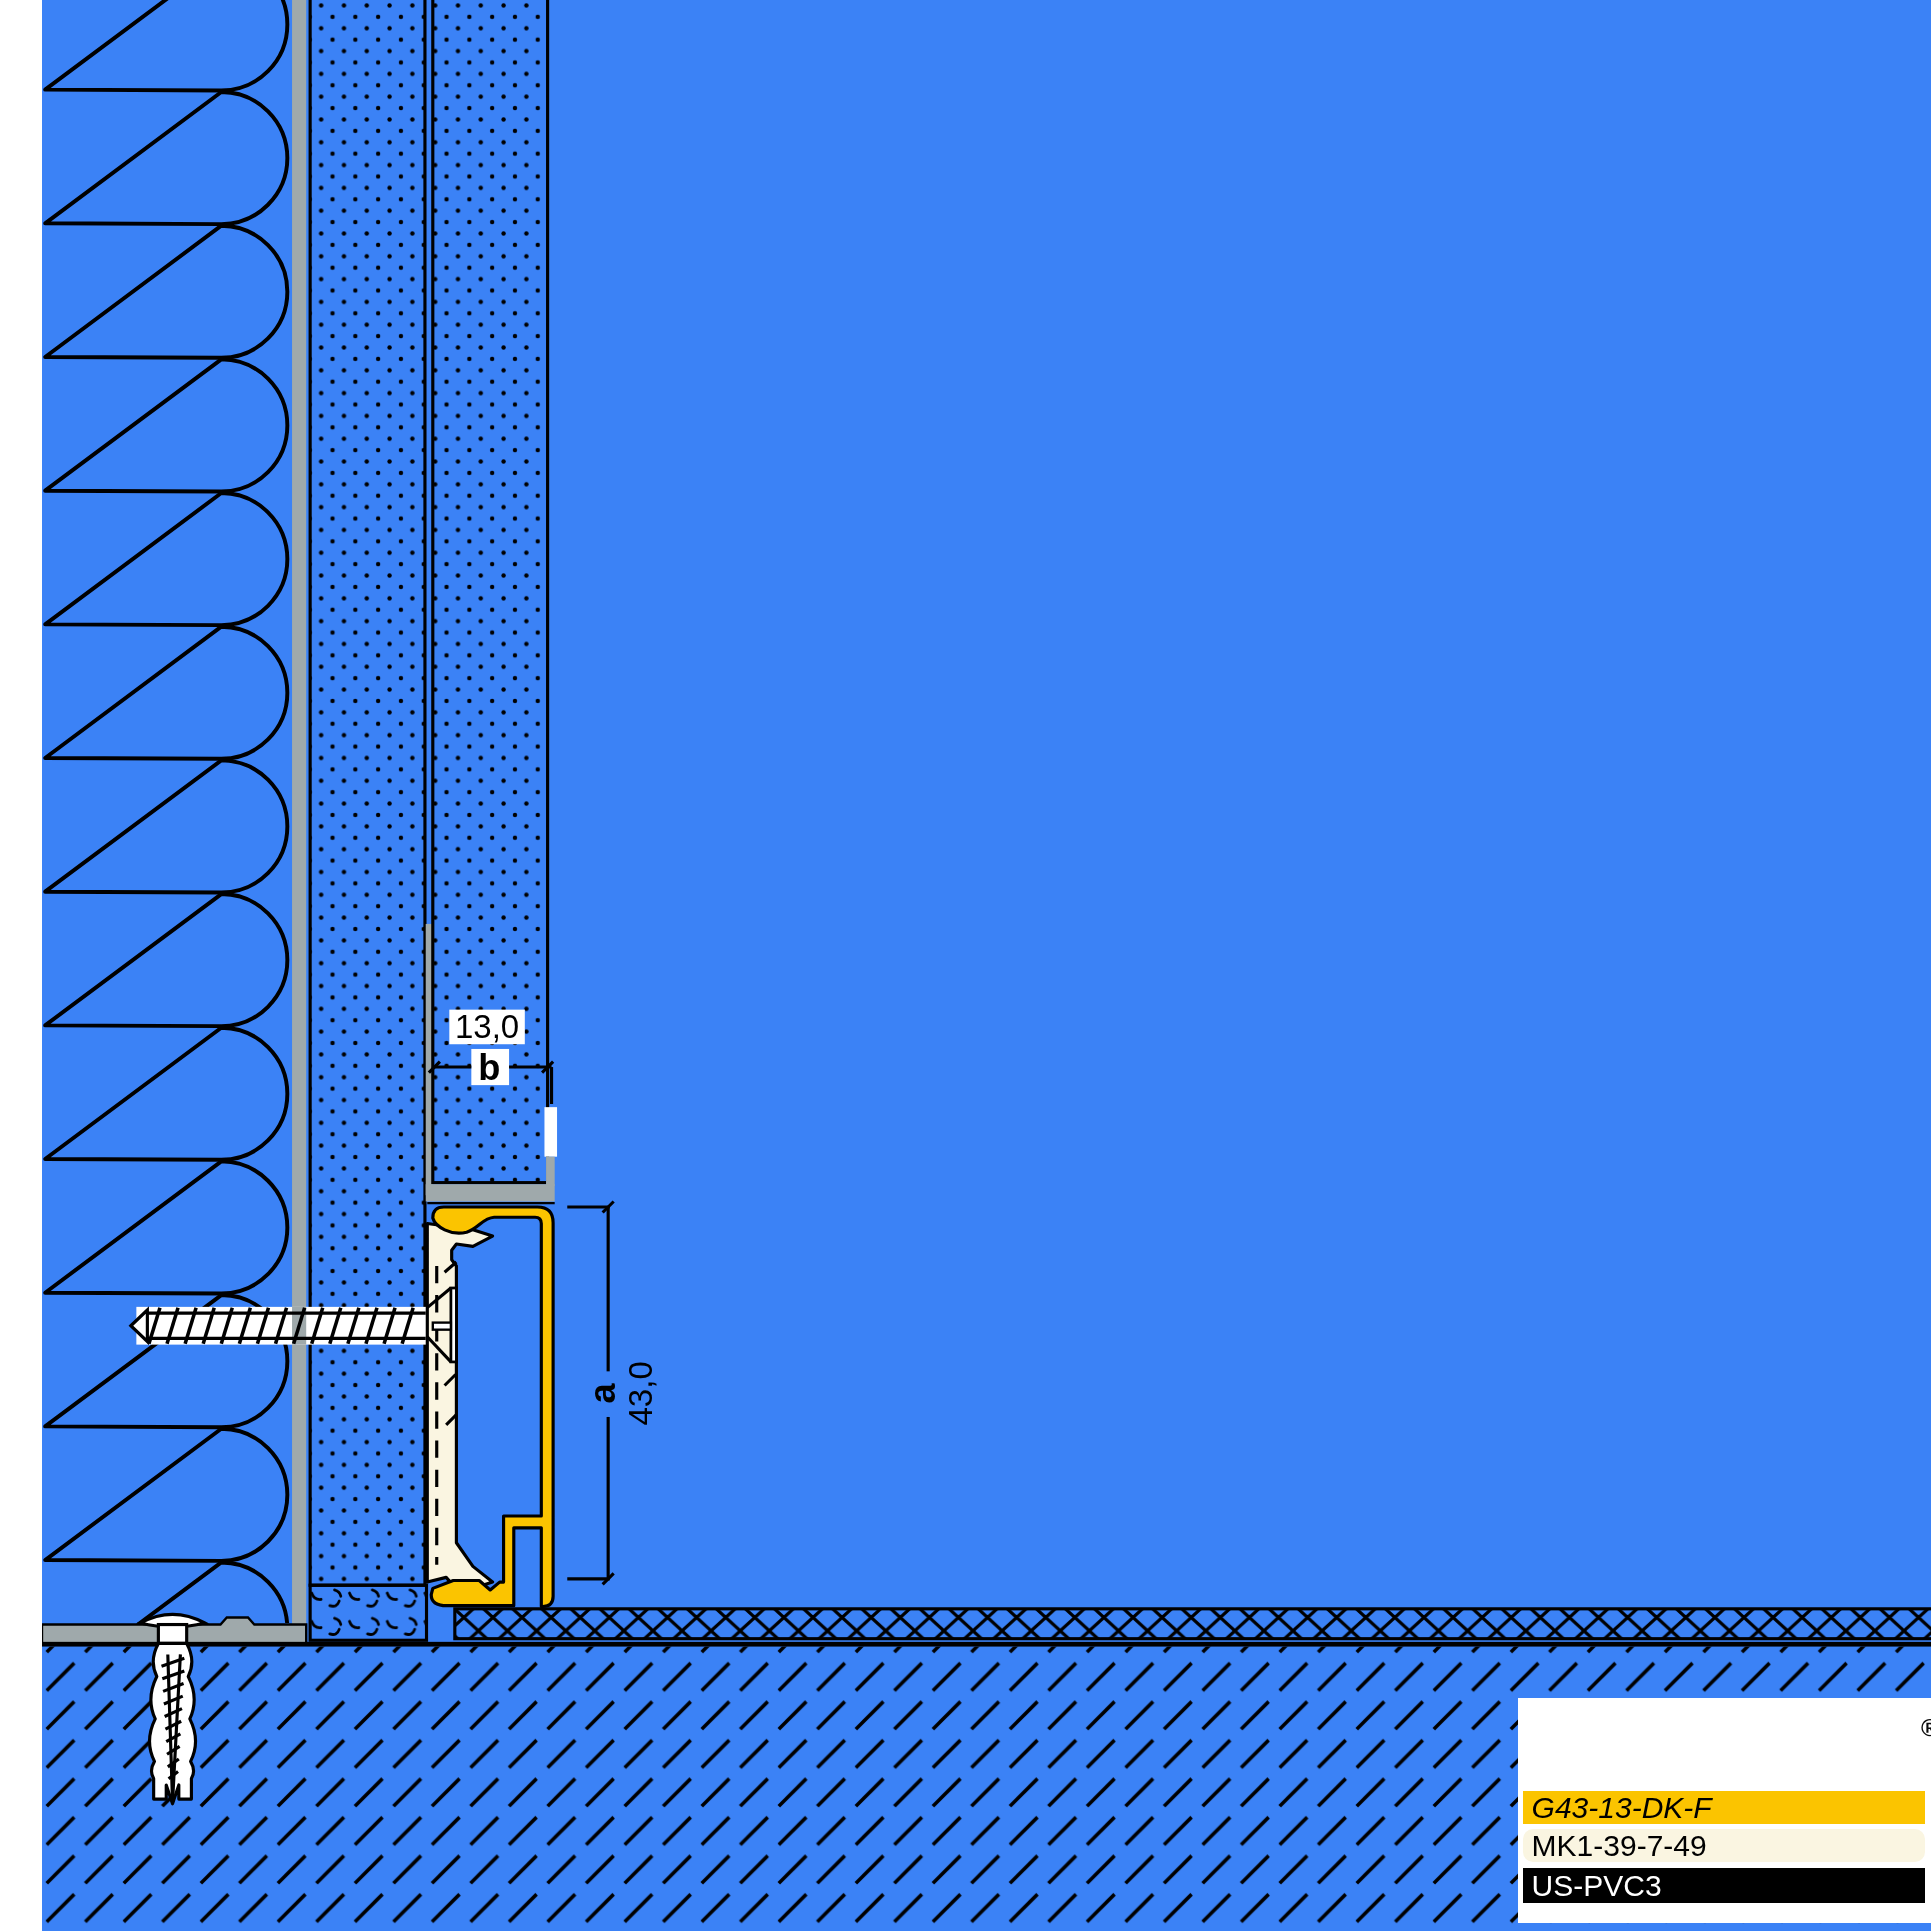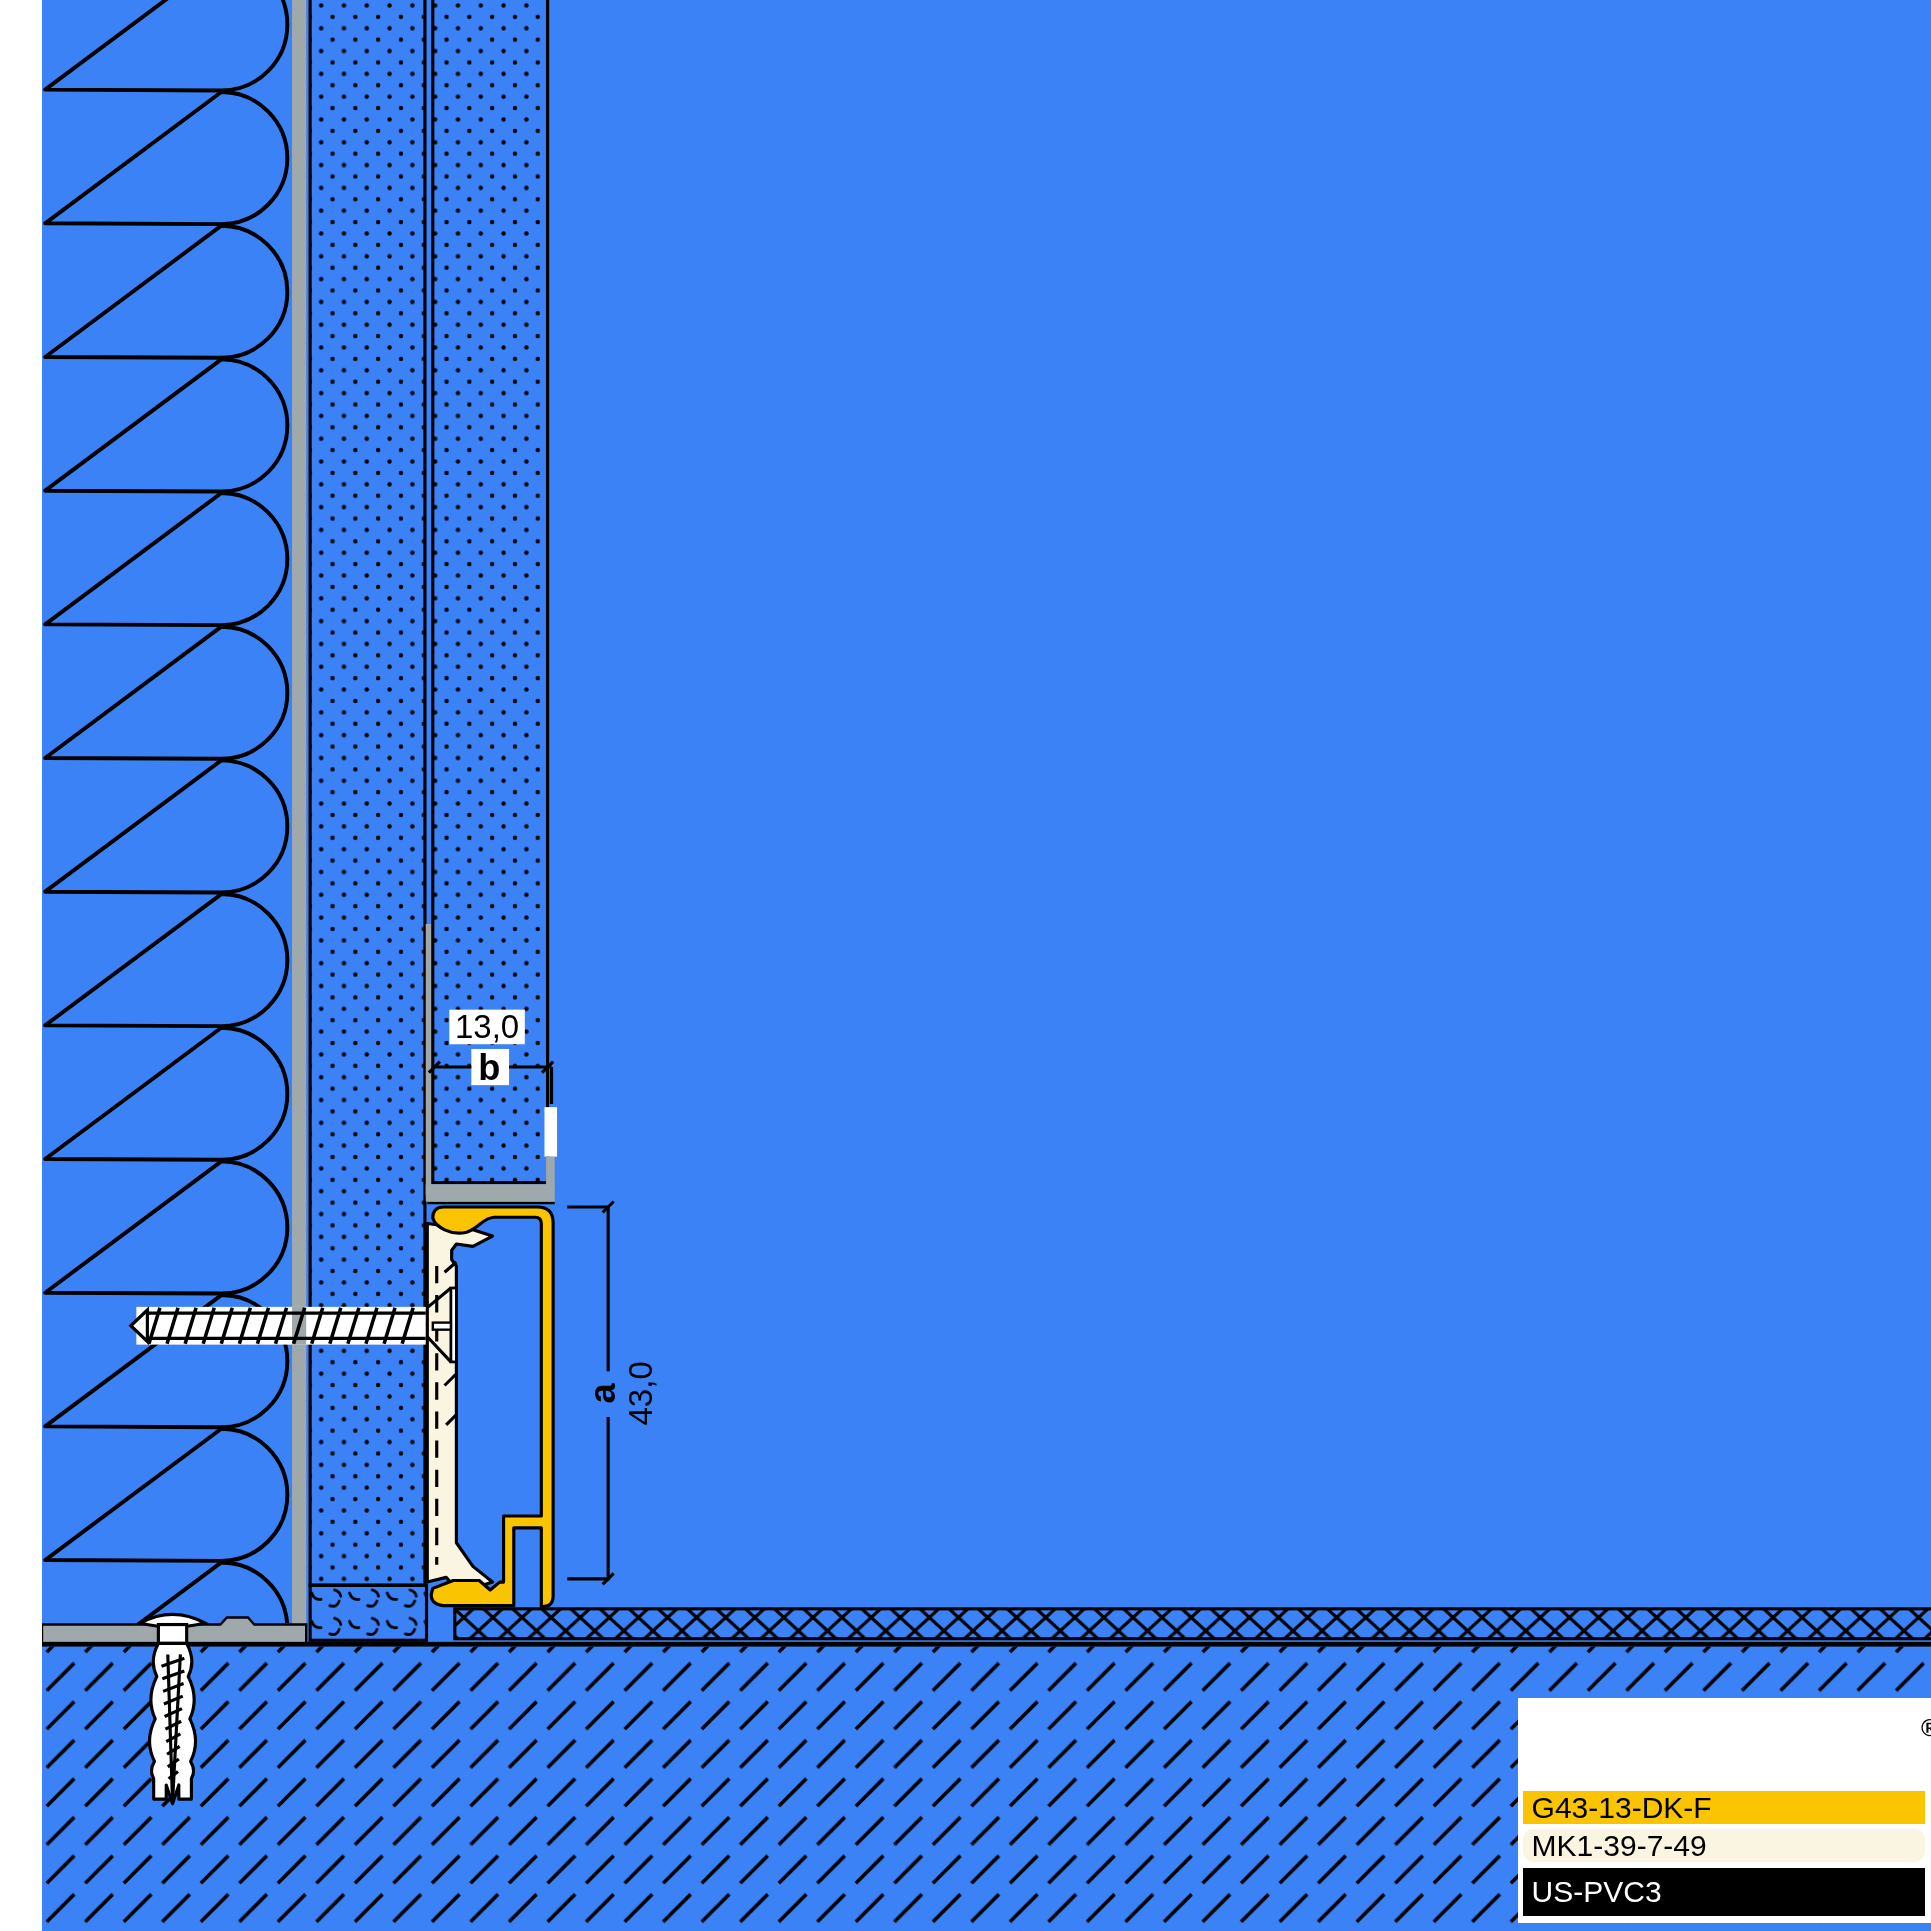--- a/index.html
+++ b/index.html
@@ -5,23 +5,23 @@
   html,body{margin:0;padding:0;background:#fff;}
   .stage{position:relative;width:1932px;height:1932px;background:#3b82f6;overflow:hidden;
          font-family:"Liberation Sans",sans-serif;margin-left:42px;}
   .stage svg{position:absolute;left:0;top:0;}
   .dim-num{font-family:"Liberation Sans",sans-serif;font-size:42px;fill:#000;}
   .dim-letter{font-family:"Liberation Sans",sans-serif;font-size:46px;font-weight:bold;fill:#000;}
   .title-box{position:absolute;left:1476px;top:1698px;width:431px;height:225px;background:#ffffff;}
   .brand-reg{position:absolute;left:1879px;top:1714px;font-size:24.4px;font-weight:bold;color:#0a0a0a;}
   .code-bar{position:absolute;left:1481px;width:402px;height:33px;display:flex;align-items:center;
             padding-left:8.6px;box-sizing:border-box;font-size:30px;color:#000;white-space:nowrap;}
-  .code-bar.row0{top:1791px;background:#FBC400;}
+  .code-bar.row0{top:1791px;background:#FBC400;font-style:italic;}
   .code-bar.row1{top:1829px;background:#FAF5E1;border-radius:10px;}
-  .code-bar.row2{top:1868px;height:48px;background:#000000;color:#ffffff;}
+  .code-bar.row2{top:1868px;height:35px;background:#000000;color:#ffffff;}
 </style>
 </head>
 <body>
 
 <div class="stage">
 
 <svg width="1932" height="1932" viewBox="0 0 2457 2457">
   <defs>
     <clipPath id="insClip">
           <rect x="0" y="0" width="316" height="2064"></rect>

